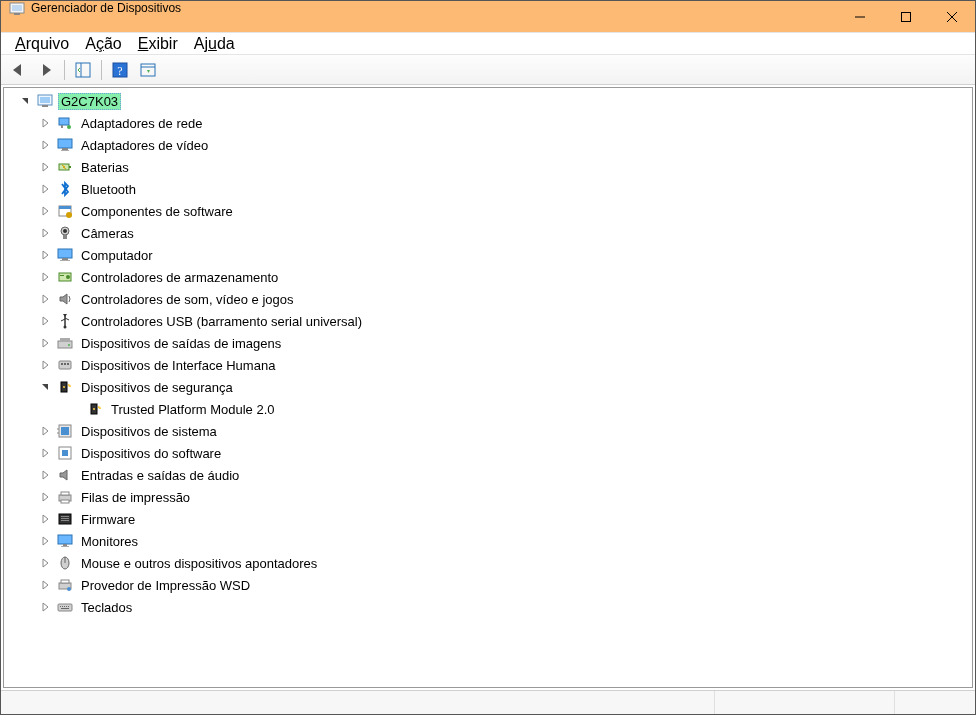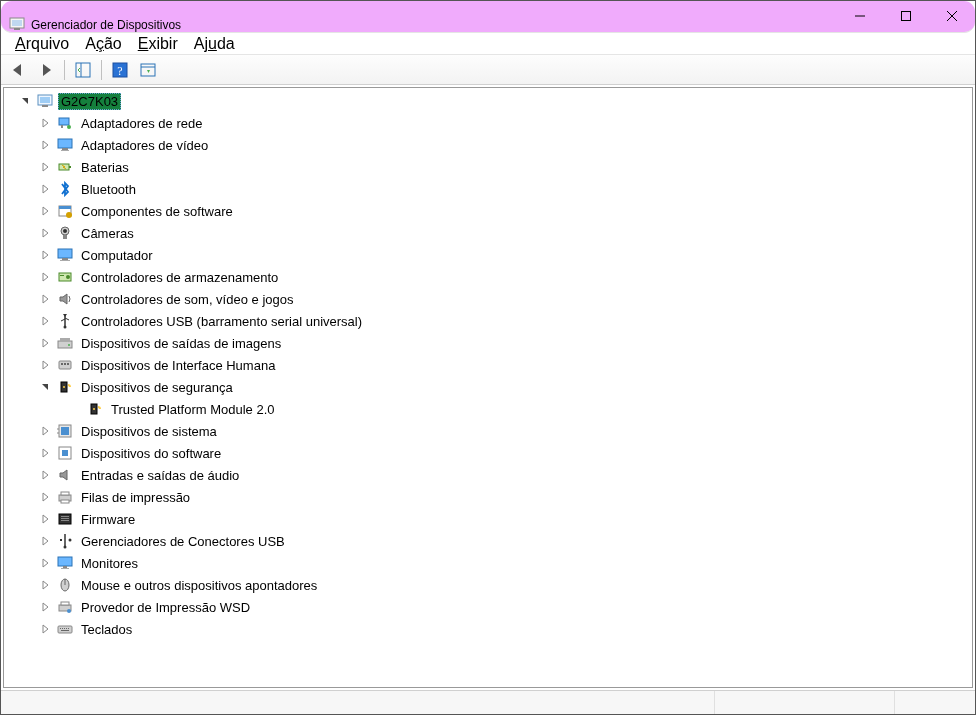--- a/index.html
+++ b/index.html
@@ -1,18 +1,18 @@
 <!DOCTYPE html>
 <html><head>
 <meta charset="utf-8">
 <style>
   * { box-sizing: border-box; margin: 0; padding: 0; }
   body { font-family: "Segoe UI", Tahoma, sans-serif; font-size: 12px; background: #fff; width: 976px; height: 715px; overflow: hidden; border: 1px solid #555; }
   
-  .titlebar { height: 32px; display: flex; align-items: flex-end; padding: 0 0 0 8px; background: #f0abfc; border-bottom: 1px solid #e5e5e5; border-radius: 11px; }
+  .titlebar { height: 32px; display: flex; align-items: flex-start; padding: 0 0 0 8px; background: #fdba74; border-bottom: 1px solid #e5e5e5; }
   .titlebar .title-icon { width: 16px; height: 16px; margin-right: 6px; display:inline-flex; }
   .titlebar .title-text { font-size: 12px; color: #000; flex: 0 0 auto; }
   .titlebar .spacer { flex: 1; }
   .titlebar .win-btn { width: 46px; height: 32px; display: flex; align-items: center; justify-content: center; }
   .titlebar .win-btn svg { width: 10px; height: 10px; }
   
   .menubar { height: 22px; display: flex; align-items: center; padding: 0 6px; font-size: 16px; color: #000; border-bottom: 1px solid #e5e5e5; }
   .menubar .menu-item { padding: 2px 8px; cursor: default; }
   .menubar .menu-item .accel { text-decoration: underline; }
   
@@ -24,21 +24,21 @@
   .tree { position: absolute; inset: 0; overflow-y: scroll; background: #fff; padding: 2px 0; font-size: 13px; color: #000; }
   .tree::-webkit-scrollbar { width: 17px; }
   .tree::-webkit-scrollbar-track { background: #f0f0f0; }
   .tree::-webkit-scrollbar-thumb { background: #c2c2c2; border: 1px solid #a0a0a0; }
   
   .node { display: flex; align-items: center; height: 22px; white-space: nowrap; padding-left: 4px; }
   .node .twisty { width: 14px; height: 14px; display: inline-flex; align-items: center; justify-content: center; margin-right: 2px; color: #666; }
   .node .twisty.none { visibility: hidden; }
   .node .icon { width: 18px; height: 18px; margin: 0 4px 0 2px; display: inline-flex; align-items: center; justify-content: center; }
   .node .label { padding: 1px 3px; }
-  .node.selected .label { background: #15803d; border: 1px dotted #6aa0d8; padding: 0 2px; }
+  .node.selected .label { background: #86efac; border: 1px dotted #6aa0d8; padding: 0 2px; }
   
   .indent-1 { padding-left: 14px; }
   .indent-2 { padding-left: 34px; text-align: center; }
   .indent-3 { padding-left: 64px; }
   
   .statusbar { height: 28px; border-top: 1px solid #d0d0d0; display:flex; background:#f7f7f7; }
   .statusbar .panel { flex:1; border-right:1px solid #e0e0e0; }
   
   svg { display: block; }
 </style>
@@ -403,36 +403,20 @@
         </span>
     <span class="icon">
           <svg width="16" height="16" viewBox="0 0 16 16">
             <rect x="2" y="3" width="12" height="10" fill="#333" stroke="#000"></rect>
             <rect x="4" y="5" width="8" height="1" fill="#888"></rect>
             <rect x="4" y="7" width="8" height="1" fill="#888"></rect>
             <rect x="4" y="9" width="8" height="1" fill="#888"></rect>
           </svg>
         </span>
     <span class="label">Firmware</span>
-  </div>
-      <div class="node indent-2">
-    <span class="twisty">
-          <svg width="10" height="10" viewBox="0 0 10 10">
-            <path d="M3 1 L8 5 L3 9 Z" fill="none" stroke="#888"></path>
-          </svg>
-        </span>
-    <span class="icon">
-          <svg width="16" height="16" viewBox="0 0 16 16">
-            <path d="M8 1 L8 13" stroke="#333" stroke-width="1.5"></path>
-            <circle cx="8" cy="14" r="1.5" fill="#333"></circle>
-            <rect x="3" y="6" width="2" height="2" fill="#333"></rect>
-            <circle cx="13" cy="7" r="1.5" fill="#333"></circle>
-          </svg>
-        </span>
-    <span class="label">Gerenciadores de Conectores USB</span>
   </div>
       <div class="node indent-2">
     <span class="twisty">
           <svg width="10" height="10" viewBox="0 0 10 10">
             <path d="M3 1 L8 5 L3 9 Z" fill="none" stroke="#888"></path>
           </svg>
         </span>
     <span class="icon">
           <svg width="16" height="16" viewBox="0 0 16 16">
             <rect x="1" y="2" width="14" height="9" fill="#6bb7ff" stroke="#2a72b5"></rect>

